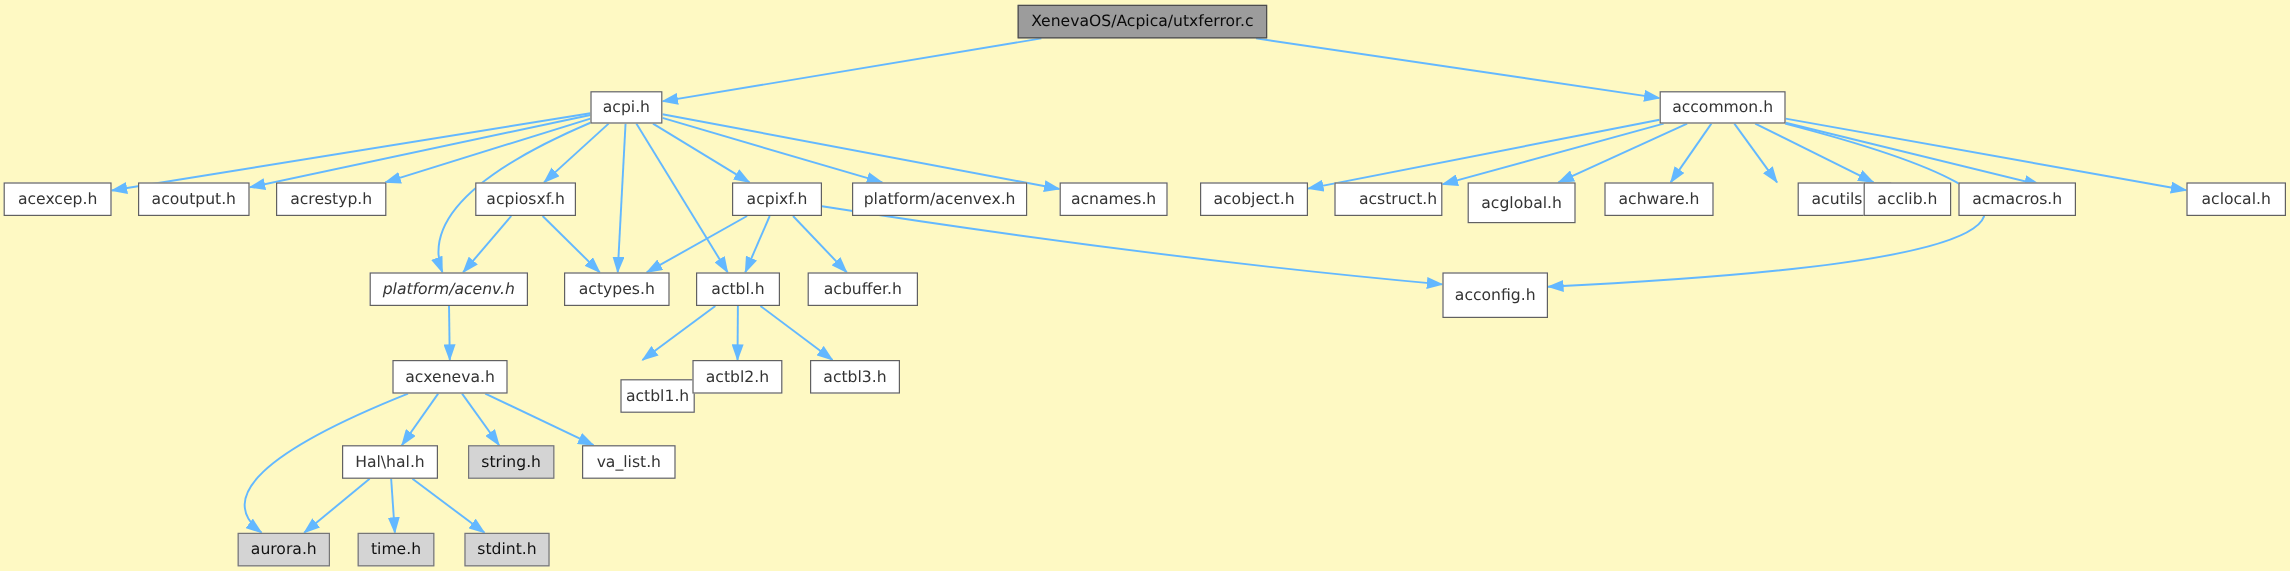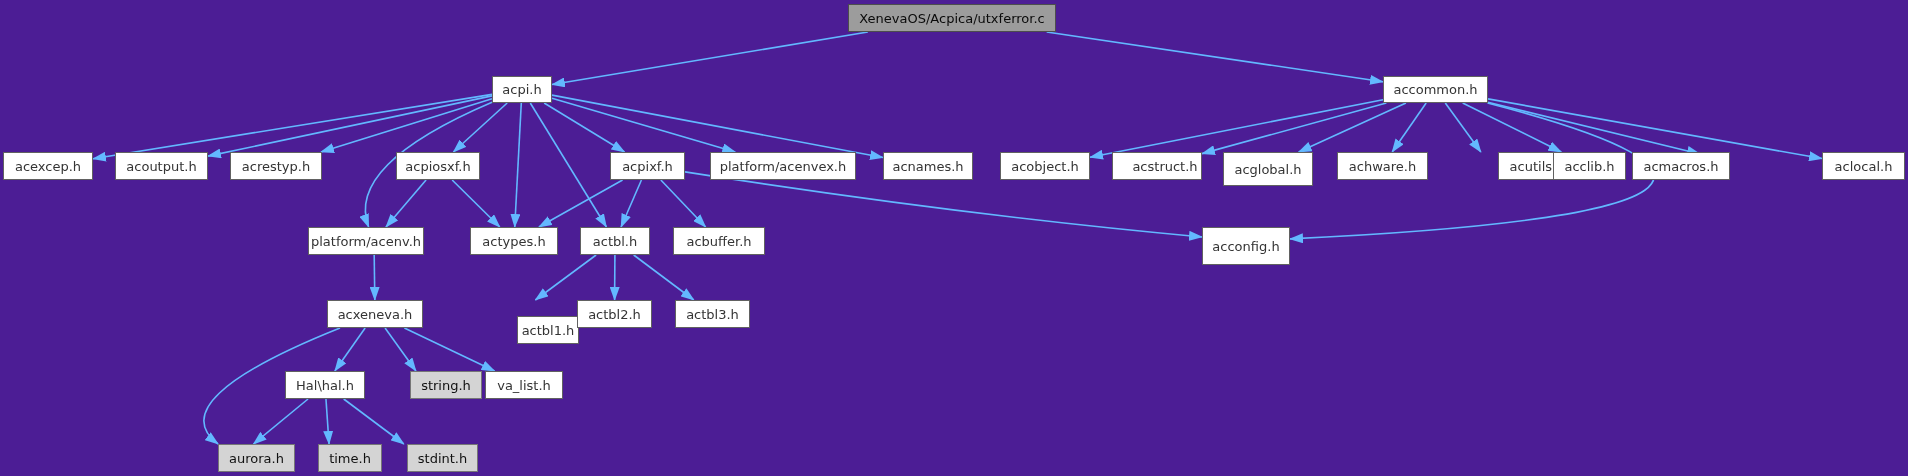--- a/index.html
+++ b/index.html
@@ -1,20 +1,20 @@
 <!DOCTYPE html>
 <html><head>
 <meta charset="utf-8">
 <style>
   html, body { margin: 0; padding: 0; background: #000; }
   .canvas {
     position: relative;
     width: 1908px;
     height: 476px;
-    background: #4c1d95;
+    background: #fef9c3;
     overflow: hidden;
     font-family: "DejaVu Sans", "Liberation Sans", sans-serif;
   }
   #edges-svg {
     position: absolute;
     left: 0; top: 0;
     width: 1908px; height: 476px;
   }
   .node {
     position: absolute;
@@ -23,21 +23,21 @@
     align-items: center;
     justify-content: center;
     font-size: 13px;
     line-height: 1;
     white-space: nowrap;
     border: 1.5px solid #616161;
     background: #fff;
     color: #343434;
   }
   .node.root   { border-color: #4d4d4d; background: #9c9c9c; color: #0a0a0a; }
-  .node.external { border-color: #767676; background: #d4d4d4; color: #111; margin-left: 20px; }
+  .node.external { border-color: #767676; background: #d4d4d4; color: #111; }
   .node span { pointer-events: none; }
 </style>
 </head>
 <body>
 
 <div class="canvas">
   <svg id="edges-svg" xmlns="http://www.w3.org/2000/svg">
     <defs>
       <marker id="arrow" markerUnits="userSpaceOnUse" markerWidth="14" markerHeight="10" refX="13" refY="5" orient="auto">
         <path d="M0,0 L14,5 L0,10 z" id="arrow-head" fill="#63b8ff"></path>
@@ -132,21 +132,21 @@
       </div>
       <div class="node normal" style="left: 1553px; top: 152px; width: 73px; height: 28px; background: rgb(255, 255, 255); border-color: rgb(97, 97, 97); color: rgb(52, 52, 52);">
         <span>acclib.h</span>
       </div>
       <div class="node normal" style="left: 1632px; top: 152px; width: 98px; height: 28px; background: rgb(255, 255, 255); border-color: rgb(97, 97, 97); color: rgb(52, 52, 52);">
         <span>acmacros.h</span>
       </div>
       <div class="node normal" style="left: 1822px; top: 152px; width: 83px; height: 28px; background: rgb(255, 255, 255); border-color: rgb(97, 97, 97); color: rgb(52, 52, 52);">
         <span>aclocal.h</span>
       </div>
-      <div class="node normal" style="left: 308px; top: 227px; width: 116px; height: 28px; background: rgb(255, 255, 255); border-color: rgb(97, 97, 97); color: rgb(52, 52, 52);">
+      <div class="node normal" style="left: 308px; top: 227px; width: 132px; height: 28px; background: rgb(255, 255, 255); border-color: rgb(97, 97, 97); color: rgb(52, 52, 52); font-style: italic;">
         <span>platform/acenv.h</span>
       </div>
       <div class="node normal" style="left: 470px; top: 227px; width: 88px; height: 28px; background: rgb(255, 255, 255); border-color: rgb(97, 97, 97); color: rgb(52, 52, 52);">
         <span>actypes.h</span>
       </div>
       <div class="node normal" style="left: 580px; top: 227px; width: 70px; height: 28px; background: rgb(255, 255, 255); border-color: rgb(97, 97, 97); color: rgb(52, 52, 52);">
         <span>actbl.h</span>
       </div>
       <div class="node normal" style="left: 673px; top: 227px; width: 92px; height: 28px; background: rgb(255, 255, 255); border-color: rgb(97, 97, 97); color: rgb(52, 52, 52);">
         <span>acbuffer.h</span>

